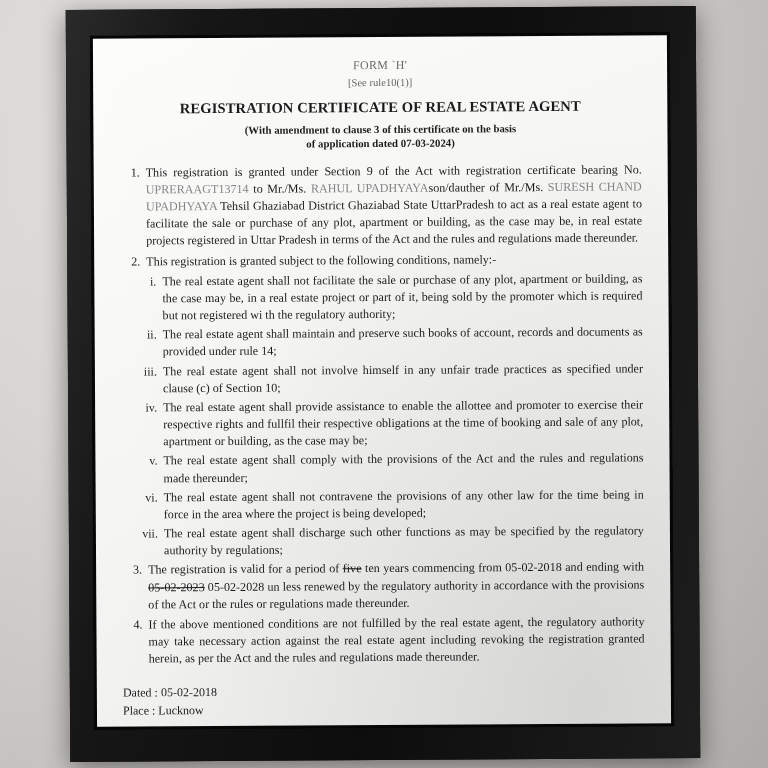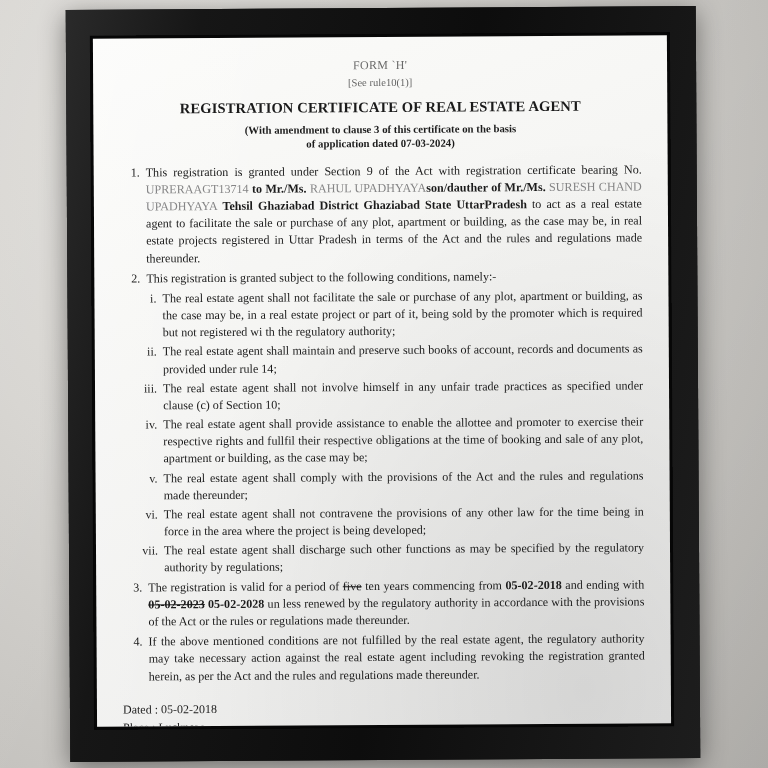--- a/index.html
+++ b/index.html
@@ -140,23 +140,23 @@
     flex: 0 0 22px;
     text-align: right;
     padding-right: 6px;
   }
   .sub-item > .content {
     flex: 1;
     text-align: justify;
   }
 
   .faded { color: #58585a; opacity: 0.72; }
-  .bold { font-weight: bold; }
+  .bold { font-weight: normal; }
   .strike { text-decoration: line-through; }
-  .handwrit { font-weight: bold; }
+  .handwrit { font-weight: normal; }
 
   .footer {
     margin-top: 16px;
     font-size: 12px;
   }
   .footer .line { margin-bottom: 1px; }
 </style>
 </head>
 <body>
 

